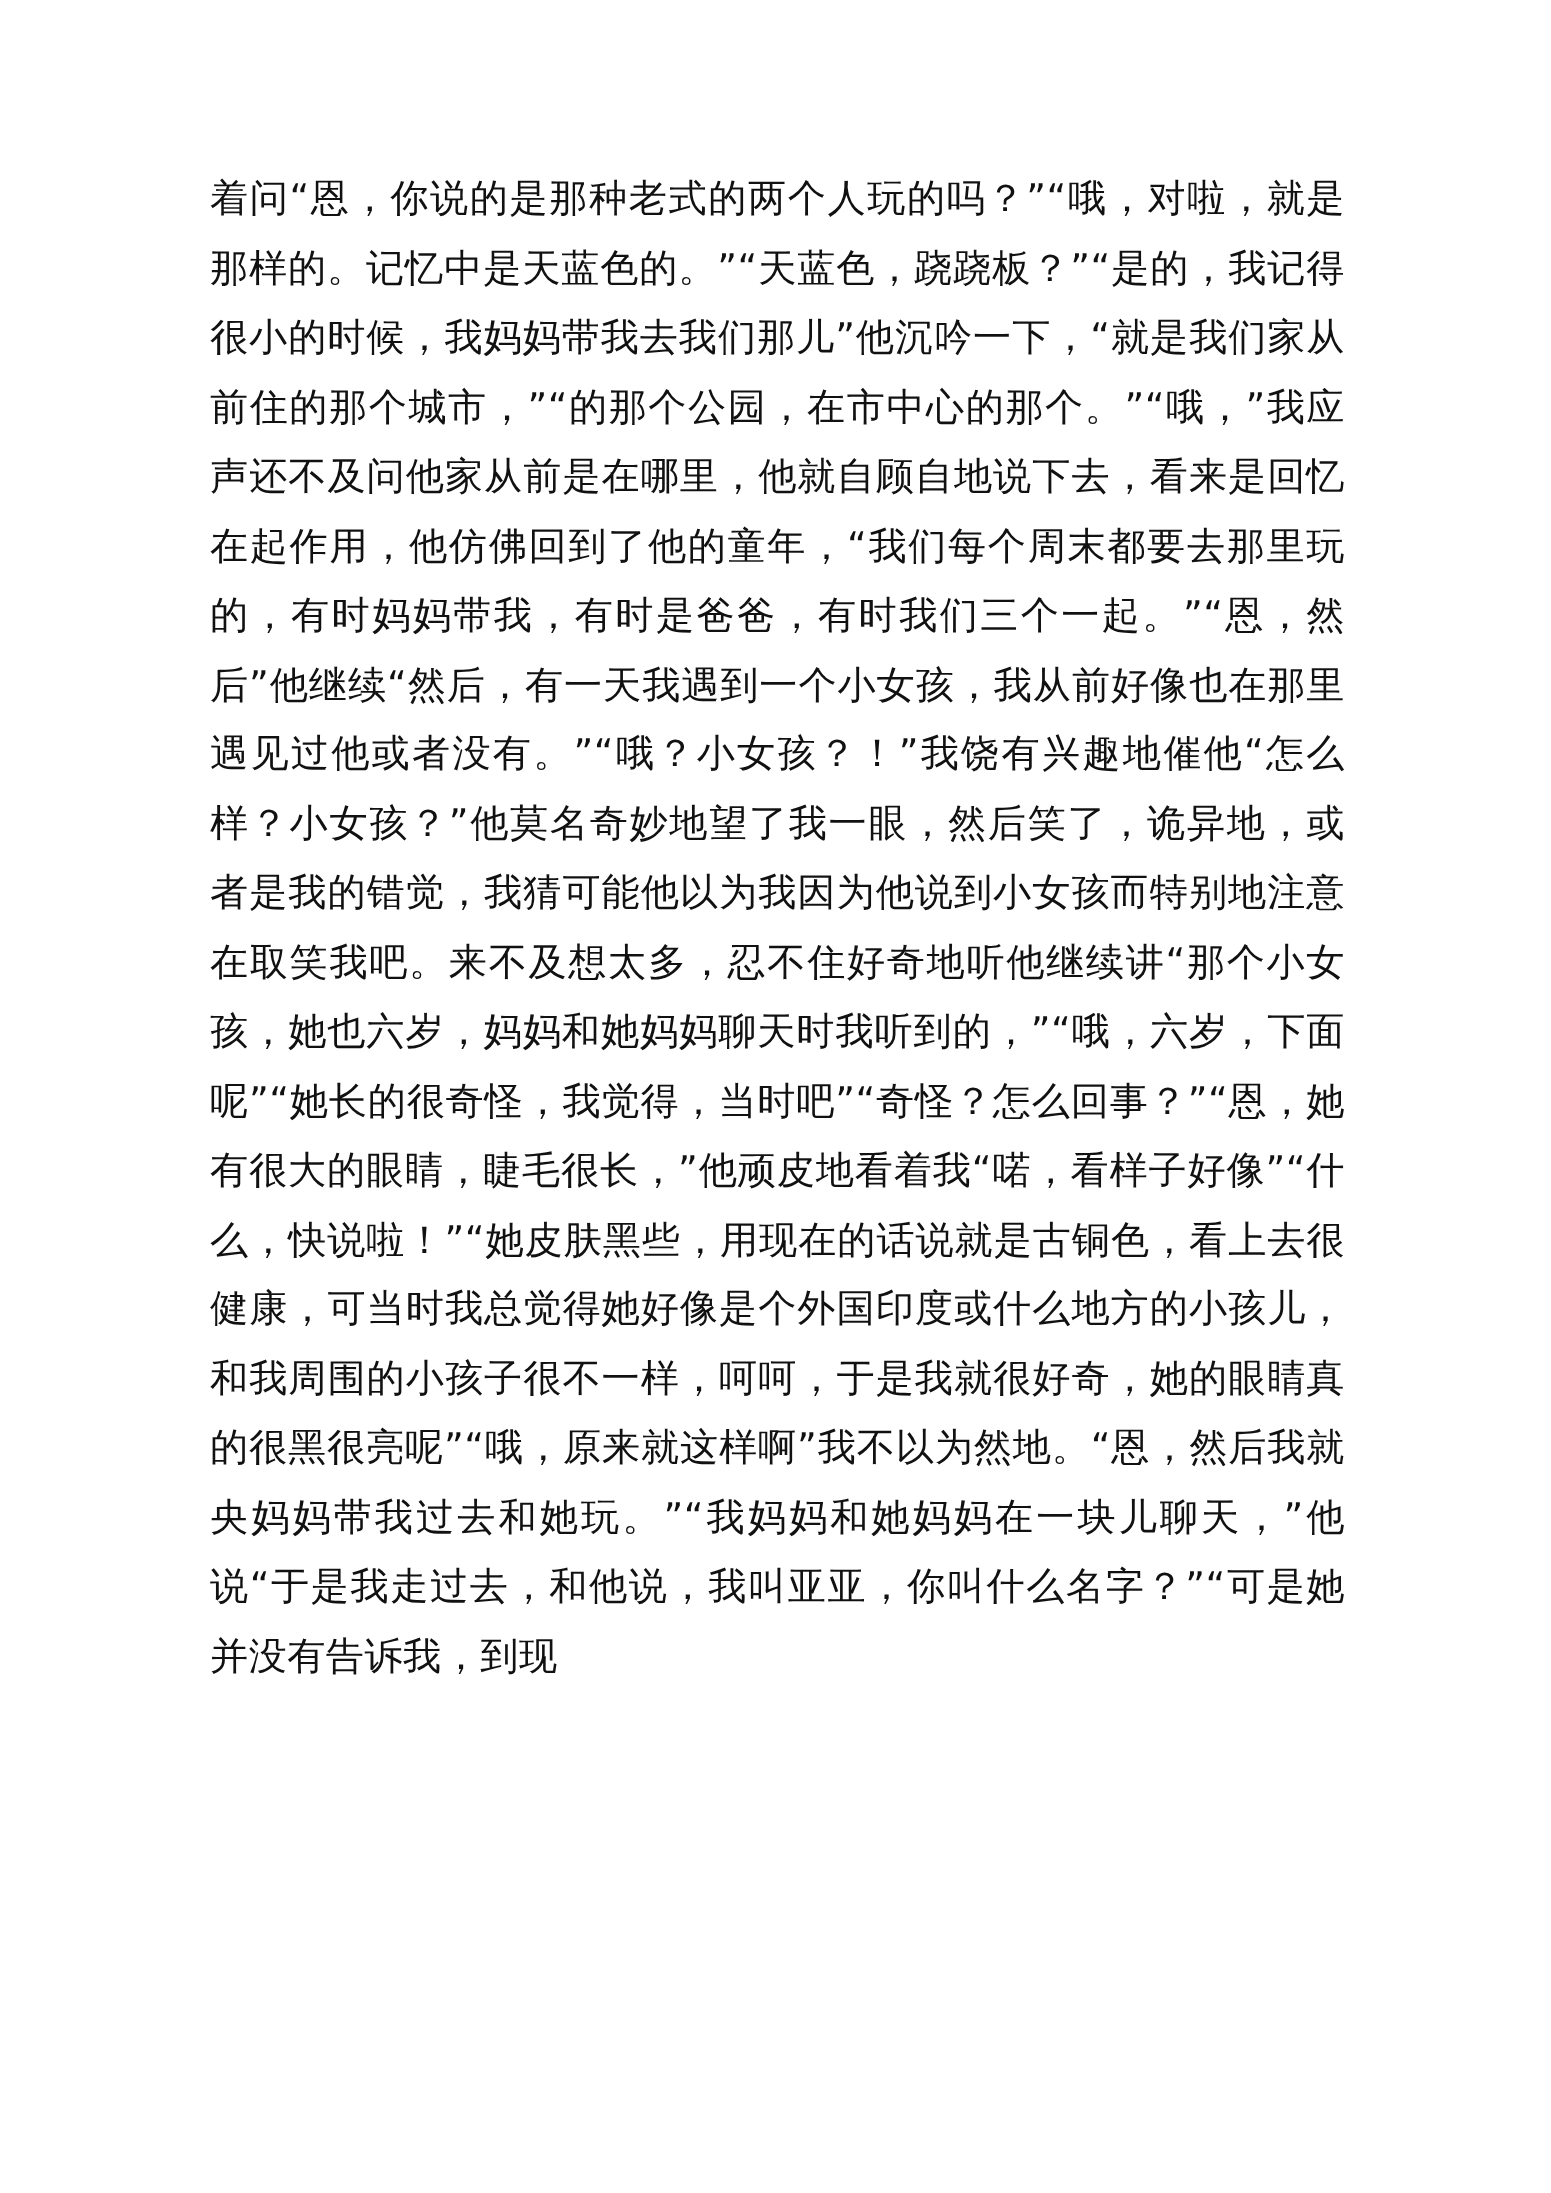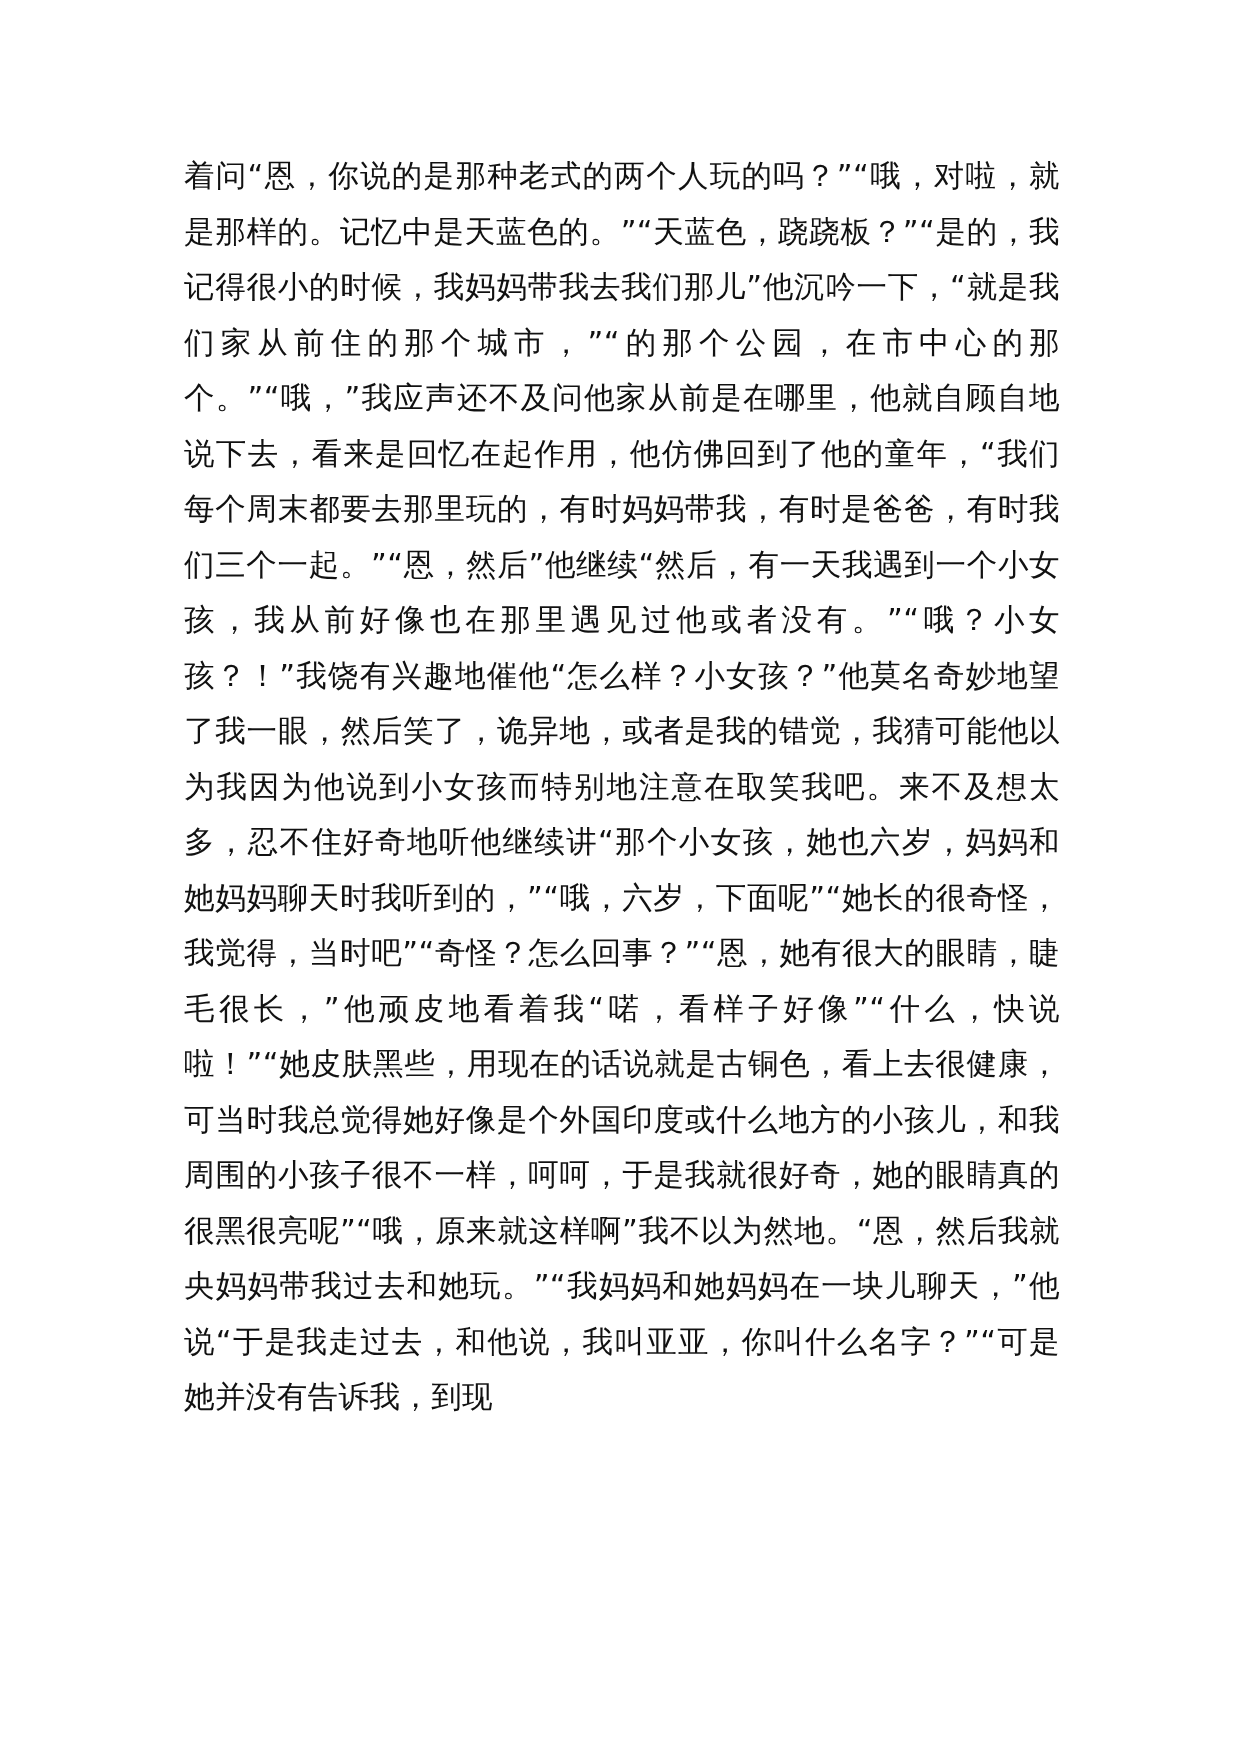--- a/index.html
+++ b/index.html
@@ -21,21 +21,21 @@
     background: #ffffff;
     overflow: hidden;
   }
   .text-body {
     position: absolute;
     left: 168px;
     top: 132px;
     width: 908px;
   }
   .para {
-    margin: 16px;
+    margin: 0;
     font-size: 30.5px;
     line-height: 55.5px;
     letter-spacing: 0.4px;
     text-align: justify;
     text-justify: inter-character;
     color: #111111;
     font-weight: 400;
   }
 </style>
 </head>

